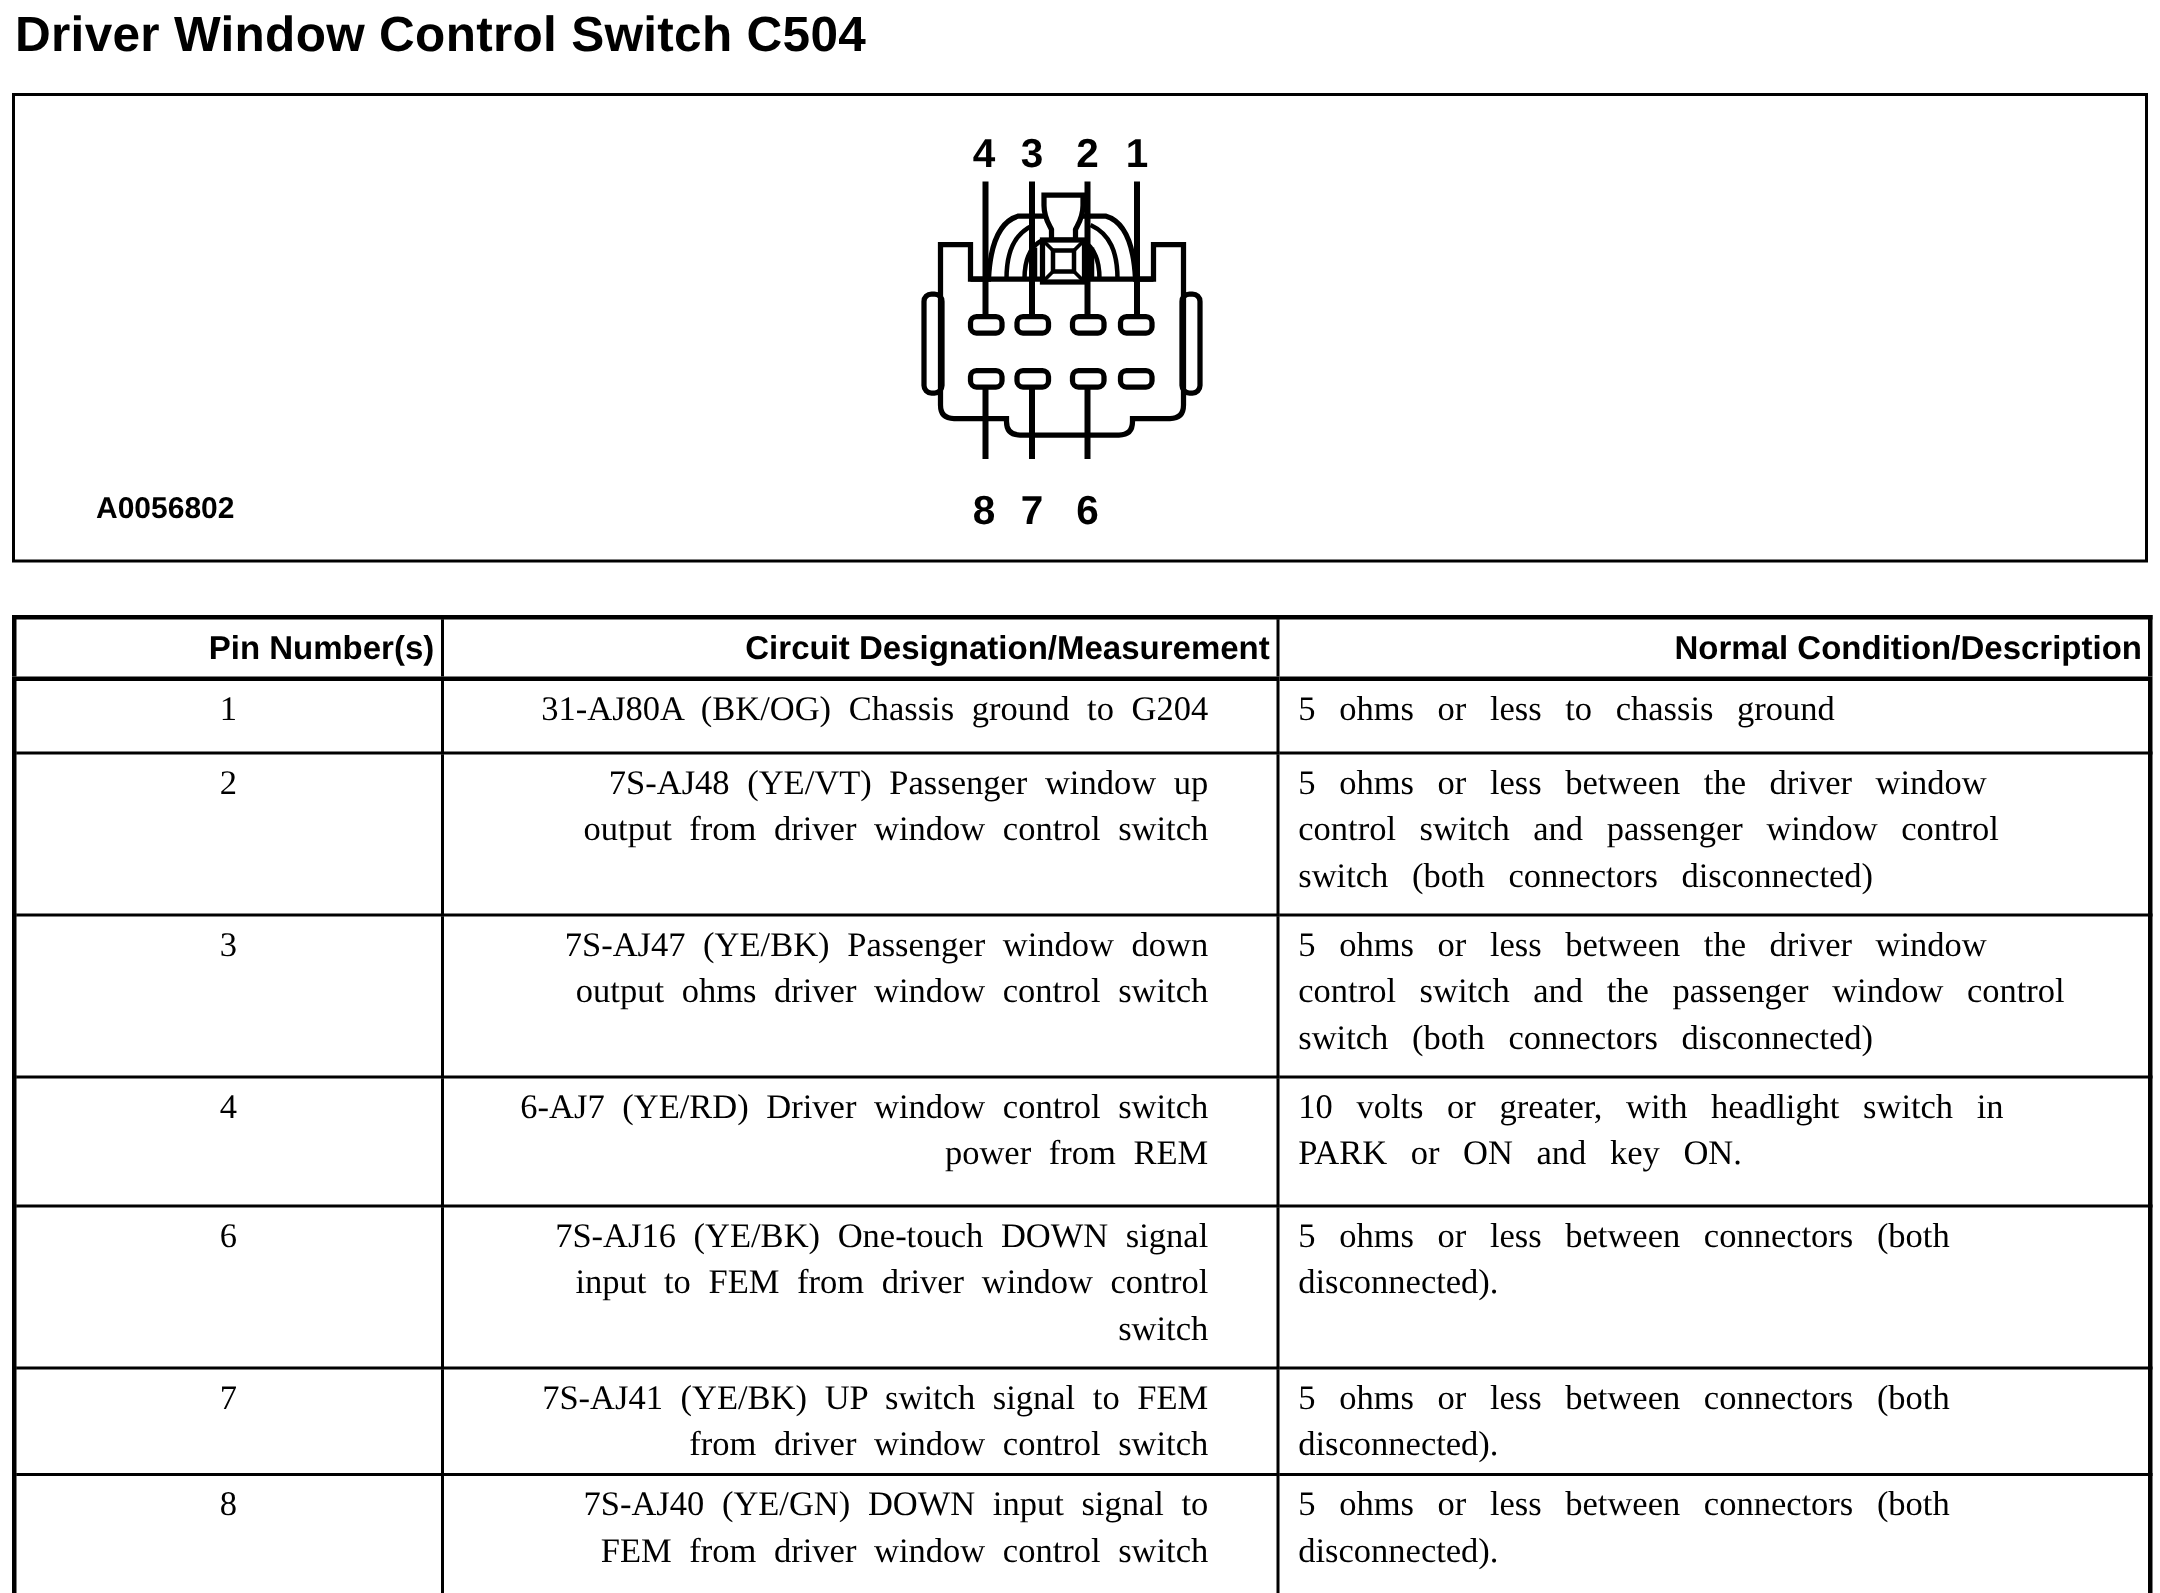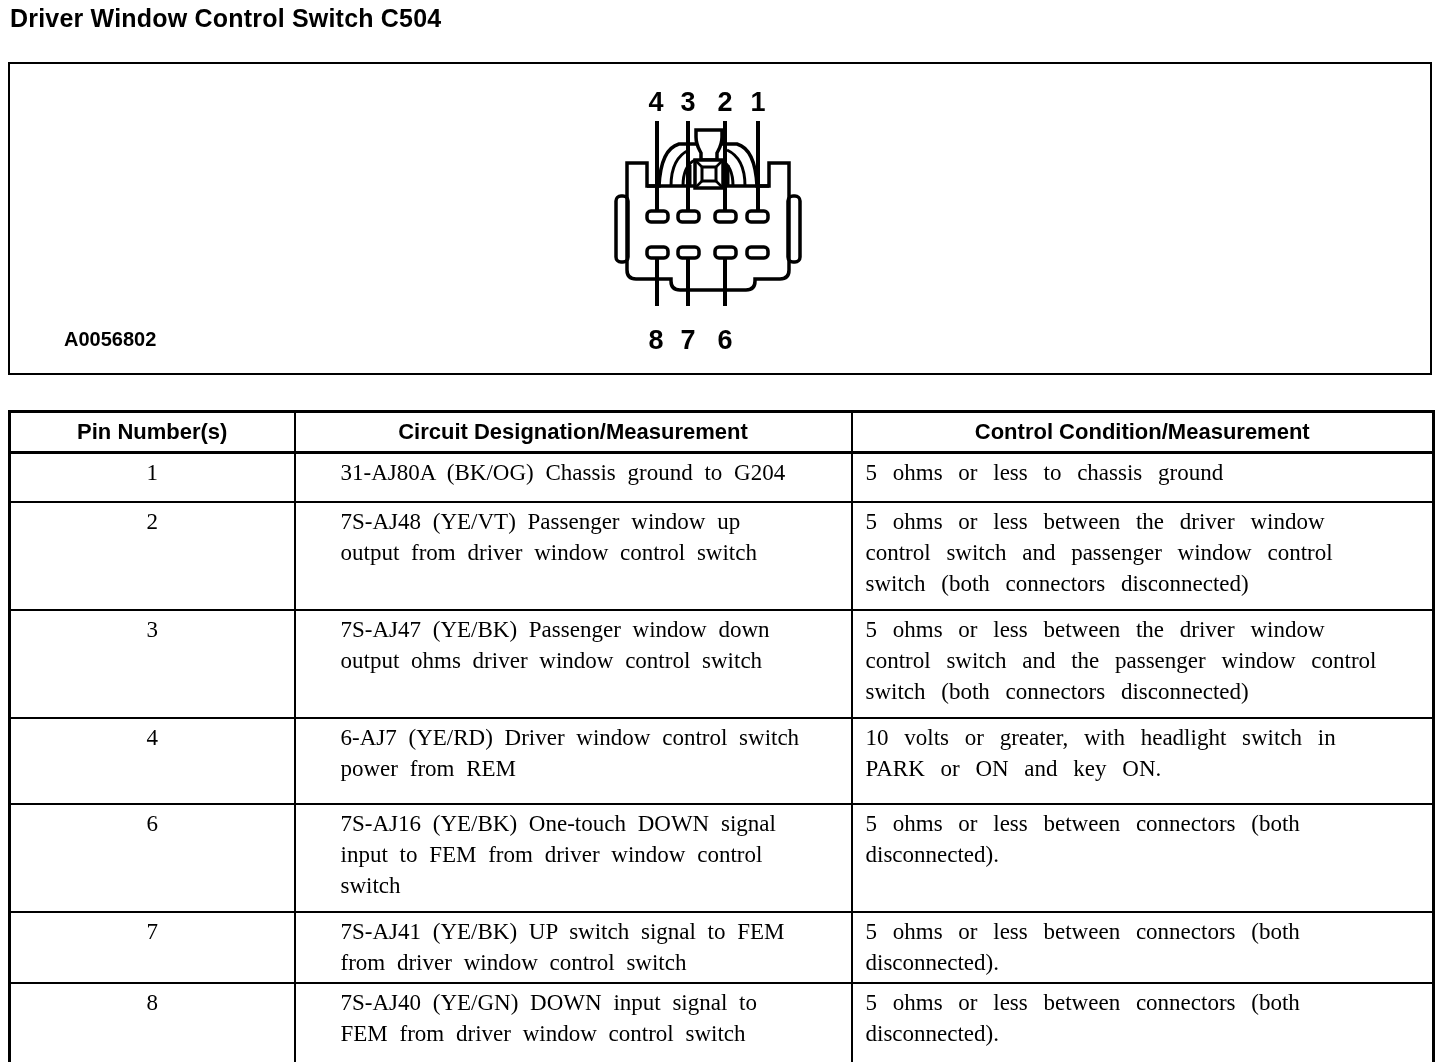--- a/index.html
+++ b/index.html
@@ -4,21 +4,21 @@
 <style>
   html,body{margin:0;padding:0;background:#ffffff;}
   body{
     position:relative;
     width:1440px;height:1062px;
     font-family:"Liberation Sans",sans-serif;
     color:#000;
   }
   .page-title{
     position:absolute;left:10px;top:4px;
-    font-size:25px;font-weight:bold;letter-spacing:0.2px;
+    font-size:33px;font-weight:bold;letter-spacing:0.2px;
   }
   .figure-box{
     position:absolute;left:8px;top:62px;
     width:1420px;height:309px;
     border:2px solid #000;
     background:#fff;
   }
   .figure-caption{
     position:absolute;left:22px;top:264px;
     font-size:20px;font-weight:bold;margin-left:32px;
@@ -37,33 +37,33 @@
     table-layout:fixed;
     border:3px solid #000;
     background:#fff;
   }
   .pin-table th{
     border:2px solid #000;
     border-bottom:3px solid #000;
     height:38px;
     font-family:"Liberation Sans",sans-serif;
     font-size:22px;font-weight:bold;
-    text-align:center;vertical-align:middle;
+    text-align:right;vertical-align:middle;
     padding:0 4px;
   }
   .pin-table td{
     border:2px solid #000;
     font-family:"Liberation Serif",serif;
     font-size:23px;line-height:31px;
     vertical-align:top;
     word-spacing:6px;
     padding:3px 6px;
   }
   .pin-table td:nth-child(1){text-align:center;}
-  .pin-table td:nth-child(2){text-align:left;padding:3px 45px;}
+  .pin-table td:nth-child(2){text-align:right;padding:3px 45px;}
   .pin-table td:nth-child(3){text-align:left;padding:3px 52px 3px 13px;word-spacing:10px;}
   .pin-table tbody tr:nth-child(1) td{height:41px;}
   .pin-table tbody tr:nth-child(2) td{height:100px;}
   .pin-table tbody tr:nth-child(3) td{height:100px;}
   .pin-table tbody tr:nth-child(4) td{height:78px;}
   .pin-table tbody tr:nth-child(5) td{height:100px;}
   .pin-table tbody tr:nth-child(6) td{height:63px;}
   .pin-table tbody tr:nth-child(7) td{height:72px;}
 </style>
 </head>
@@ -135,21 +135,21 @@
 <table class="pin-table">
   <colgroup>
     <col style="width:285px">
     <col style="width:557px">
     <col style="width:582px">
   </colgroup>
   <thead>
     <tr>
       <th>Pin Number(s)</th>
       <th>Circuit Designation/Measurement</th>
-      <th>Control Condition/Measurement</th>
+      <th>Normal Condition/Description</th>
     </tr>
   </thead>
   <tbody>
       <tr>
         <td>1</td>
         <td>31-AJ80A (BK/OG) Chassis ground to G204</td>
         <td>5 ohms or less to chassis ground</td>
       </tr>
       <tr>
         <td>2</td>

